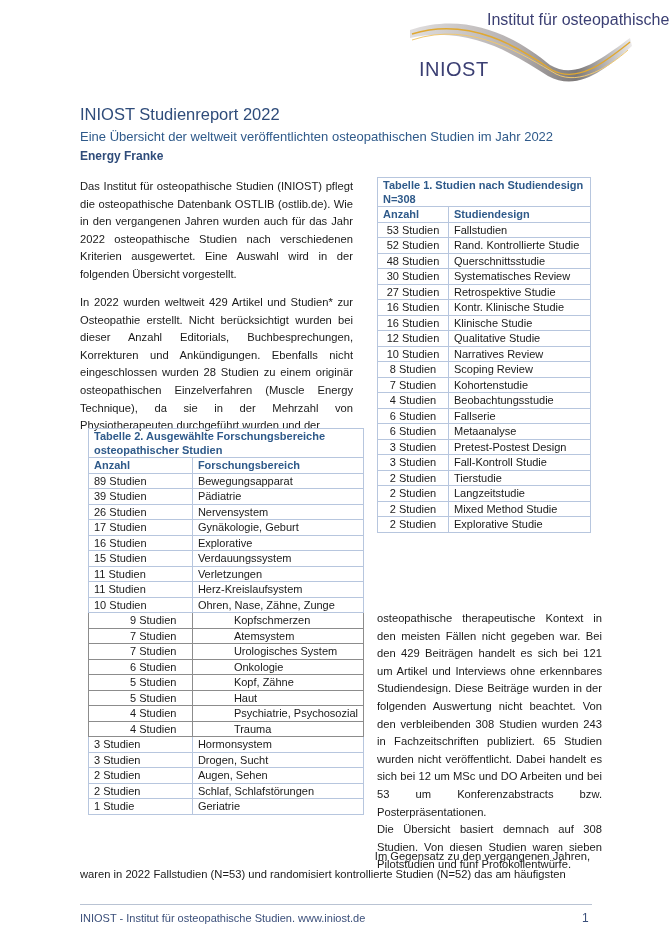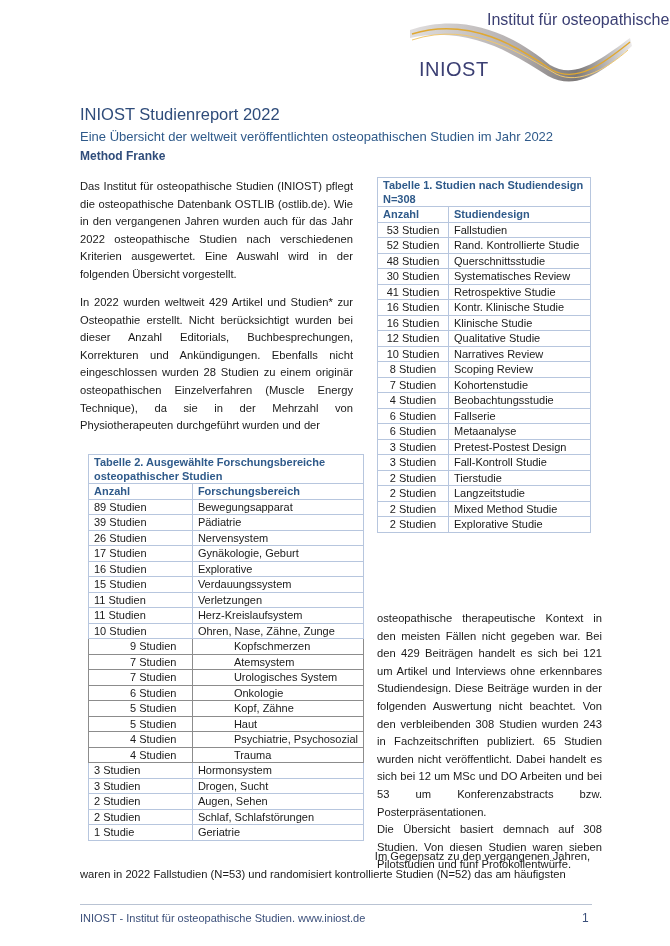--- a/index.html
+++ b/index.html
@@ -21,21 +21,21 @@
     .p3 { left:365px; top:610px; width:225px;margin-left:12px; }
     .p4 { left:365px; top:848px; width:225px; text-align:right; }
     .p5 { left:80px; top:866px; width:515px; }
 
     table.t { position:absolute; border-collapse:collapse; font-size:11px; }
     table.t td { border:1px solid #b7c6de; padding:0 5px; height:14.5px; line-height:14.5px; white-space:nowrap; }
     table.t td.cap { color:#2f5a8a; font-weight:bold; line-height:14px; white-space:normal; }
     table.t tr.head td { color:#2f5a8a; font-weight:bold; }
     .t1 { left:377px; top:177px; width:214px; }
     .t1 td.num { width:60px; text-align:center; }
-    .t2 { left:88px; top:454px; width:276px; }
+    .t2 { left:88px; top:428px; width:276px; }
     .t2 td.num { width:78px; }
     .t2 tr.dark td { border-color:#8c8c8c;padding-left:41px; }
 
     .footer-line { position:absolute; left:80px; top:904px; width:512px; height:1px; background:#b9c3d3; }
     .footer-text { position:absolute; left:80px; top:912px; font-size:11px; color:#3b4f7a; white-space:nowrap; }
     .footer-page { position:absolute; left:582px; top:911px; font-size:12px; color:#3b4f7a; }
   </style>
 </head>
 <body>
 
@@ -52,21 +52,21 @@
     <path d="M10 30 C70 10, 120 40, 150 65 C175 80, 200 60, 230 38 L232 46 C205 70, 178 92, 148 76 C115 55, 70 25, 10 38 Z" fill="url(#g1)" opacity="0.8"></path>
     <path d="M12 34 C70 16, 120 48, 152 70 C178 84, 205 62, 230 42" stroke="#e0a830" stroke-width="1.4" fill="none"></path>
     <path d="M12 40 C72 20, 125 56, 156 74 C180 86, 210 66, 228 50" stroke="#f0c870" stroke-width="1" fill="none"></path>
   </svg>
   <span class="inst">Institut für osteopathische Studien</span>
   <span class="brand">INIOST</span>
 </div>
 
 <div class="title">INIOST Studienreport 2022</div>
 <div class="subtitle">Eine Übersicht der weltweit veröffentlichten osteopathischen Studien im Jahr 2022</div>
-<div class="author">Method Franke</div>
+<div class="author">Energy Franke</div>
 
 <div class="para p1">
   <p>Das Institut für osteopathische Studien (INIOST) pflegt die osteopathische Datenbank OSTLIB (ostlib.de). Wie in den  vergangenen Jahren wurden auch für das Jahr 2022 osteopathische Studien nach verschiedenen Kriterien ausgewertet. Eine Auswahl wird in  der folgenden Übersicht vorgestellt.</p>
 </div>
 <div class="para p2">
   <p>In 2022 wurden weltweit 429 Artikel und Studien* zur Osteopathie erstellt. Nicht berücksichtigt wurden bei dieser Anzahl Editorials, Buchbesprechungen, Korrekturen und Ankündigungen. Ebenfalls nicht eingeschlossen wurden 28 Studien zu einem originär osteopathischen Einzelverfahren (Muscle Energy Technique), da sie in der Mehrzahl von Physiotherapeuten durchgeführt wurden und der</p>
 </div>
 
 <table class="t t1">
   <tbody id="t1body">
@@ -87,21 +87,21 @@
       </tr>
       <tr>
         <td class="num">48 Studien</td>
         <td>Querschnittsstudie</td>
       </tr>
       <tr>
         <td class="num">30 Studien</td>
         <td>Systematisches Review</td>
       </tr>
       <tr>
-        <td class="num">41 Studien</td>
+        <td class="num">27 Studien</td>
         <td>Retrospektive Studie</td>
       </tr>
       <tr>
         <td class="num">16 Studien</td>
         <td>Kontr. Klinische Studie</td>
       </tr>
       <tr>
         <td class="num">16 Studien</td>
         <td>Klinische Studie</td>
       </tr>

